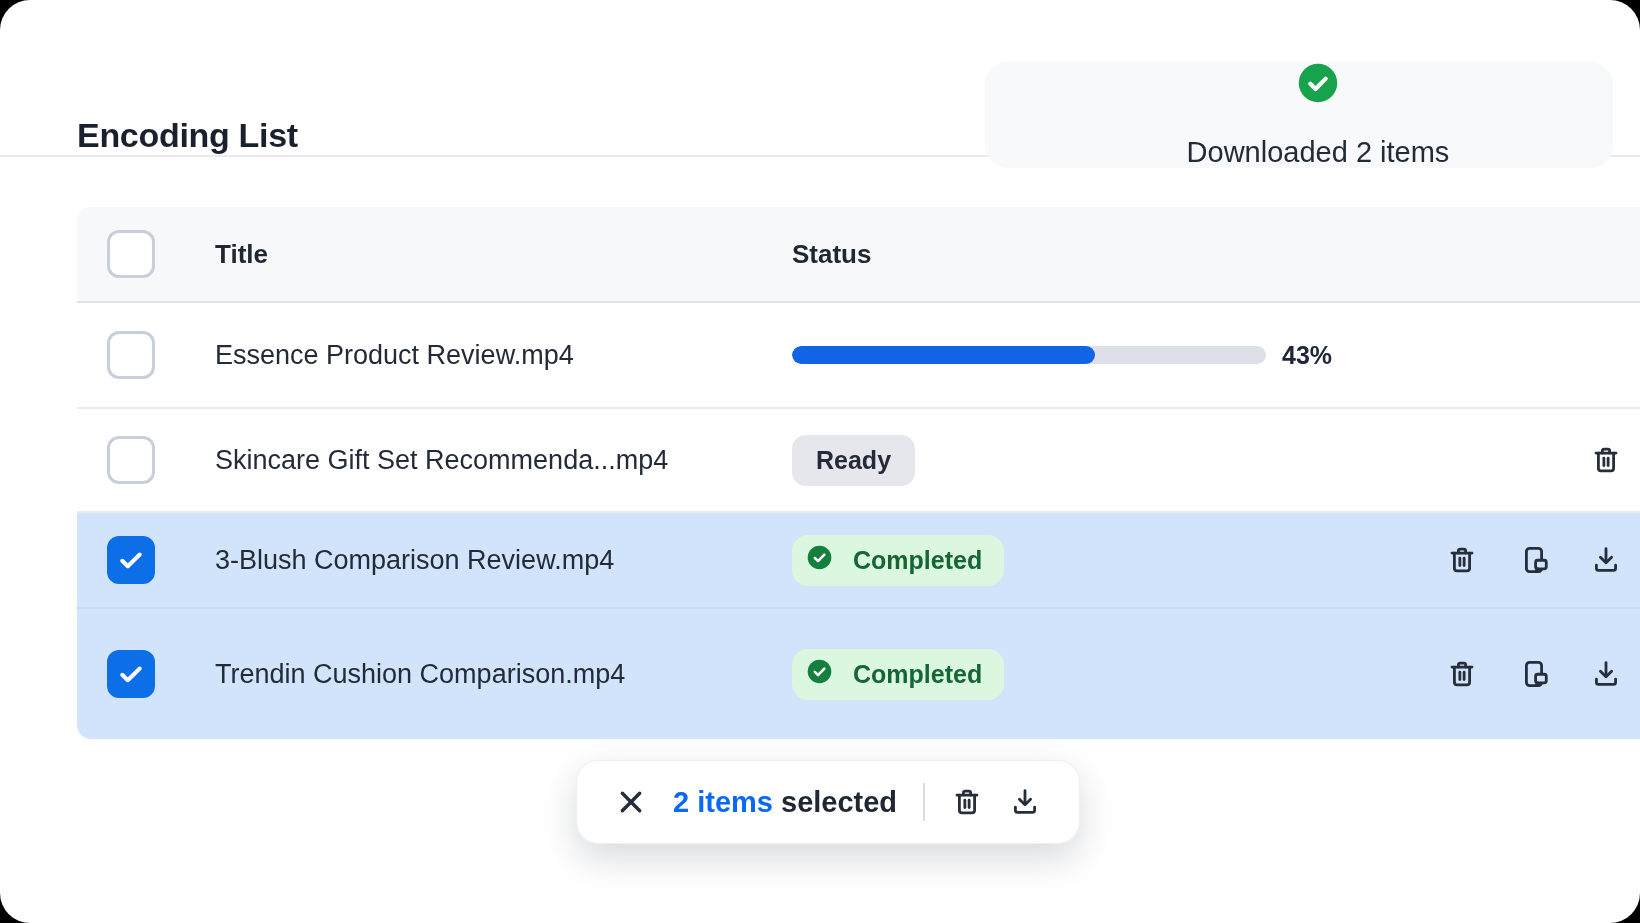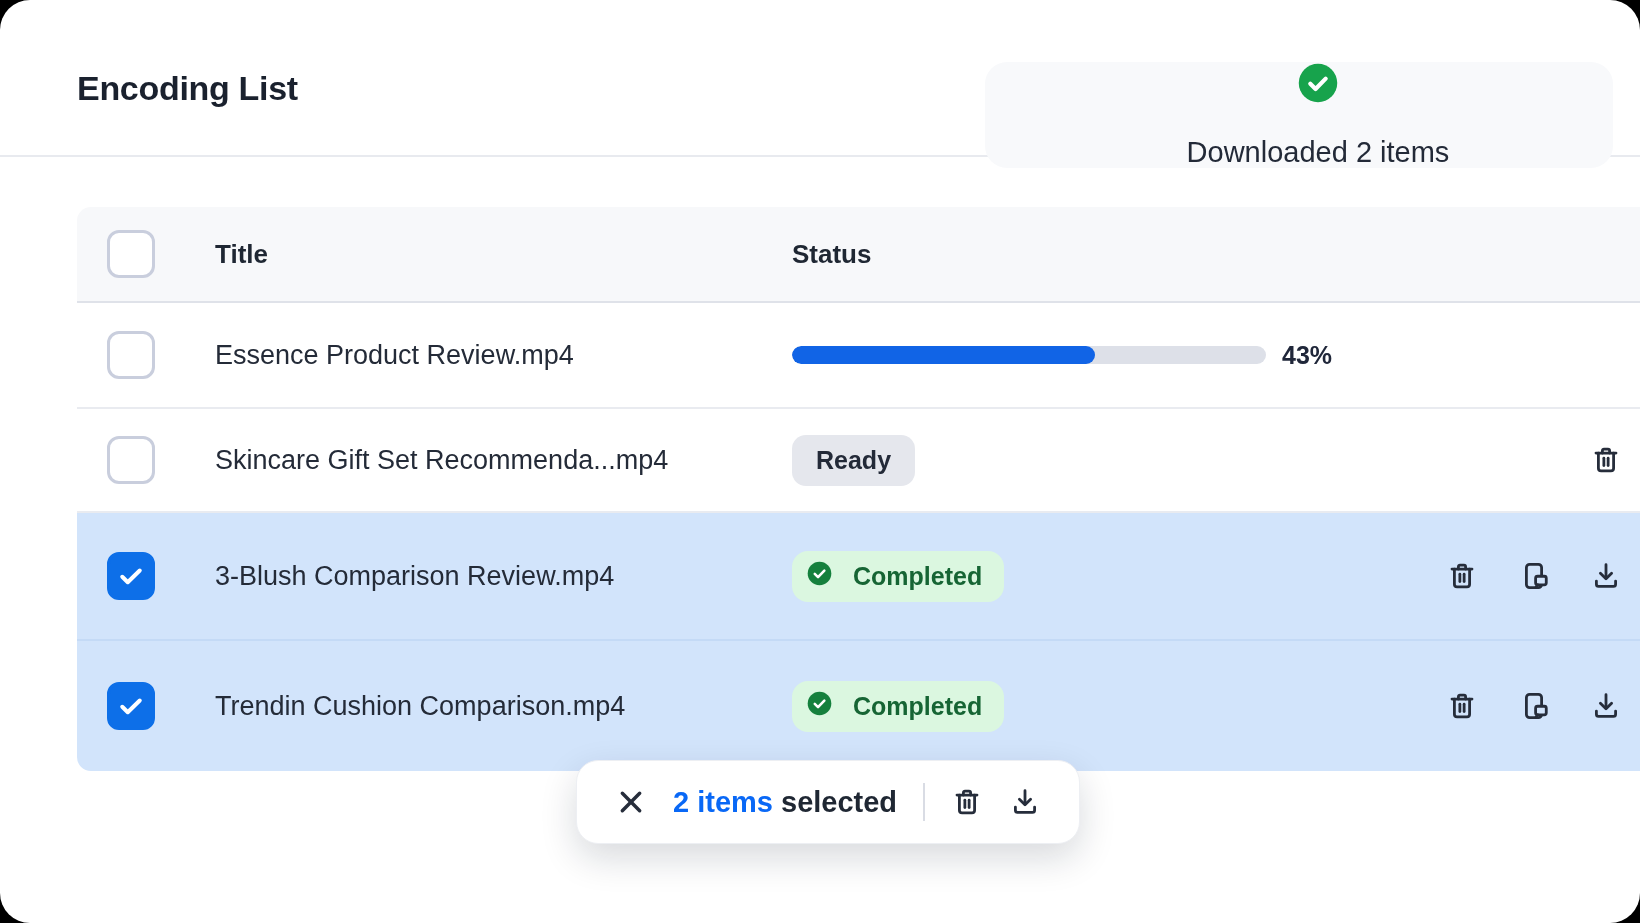--- a/index.html
+++ b/index.html
@@ -14,21 +14,21 @@
     width: 1640px; height: 923px;
     background: #ffffff;
     border-radius: 30px;
     overflow: hidden;
   }
 
   
   .page-header {
     height: 157px;
     border-bottom: 2px solid #e8eaef;
-    display: flex; align-items: center;
+    display: flex; align-items: flex-end;
     padding-left: 77px; padding-top: 22px;
   }
   .page-title {
     font-size: 34px; font-weight: 700; color: #1a212e;
     letter-spacing: -0.3px;
   }
 
   
   .toast {
     position: absolute; top: 62px; right: 27px;
@@ -54,21 +54,21 @@
   .th { font-size: 26px; font-weight: 700; color: #1f2733; }
 
   .col-check  { flex: 0 0 138px; padding-left: 30px; display: flex; align-items: center; }
   .col-title  { flex: 0 0 577px; }
   .col-status { flex: 1 1 auto; display: flex; align-items: center; }
   .col-actions{ flex: 0 0 194px; display: flex; align-items: center;
                 justify-content: flex-end; gap: 40px; padding-right: 18px; }
 
   .row-1 { height: 104px; }
   .row-2 { height: 104px; border-top: 2px solid #e9ebf0; }
-  .row-3 { height: 128px; border-top: 2px solid #e9ebf0; }
+  .row-3 { height: 96px; border-top: 2px solid #e9ebf0; }
   .row-4 { height: 132px; border-top: 2px solid #c4daf6; }
   .tr.selected { background: #d2e4fb; }
   .row-title { font-size: 27px; color: #242b38; }
 
   
   .checkbox {
     width: 48px; height: 48px;
     border-radius: 12px;
     border: 3px solid #c9cedd;
     background: #ffffff;

